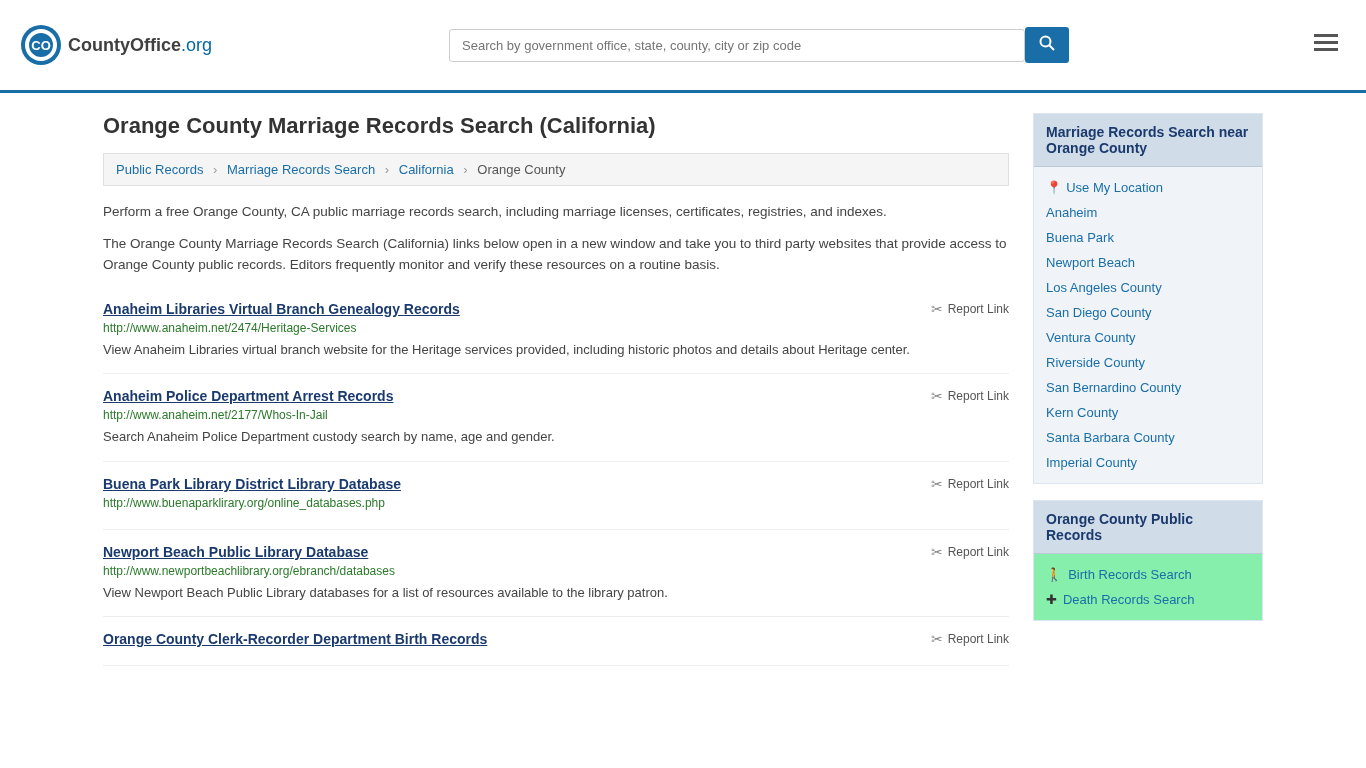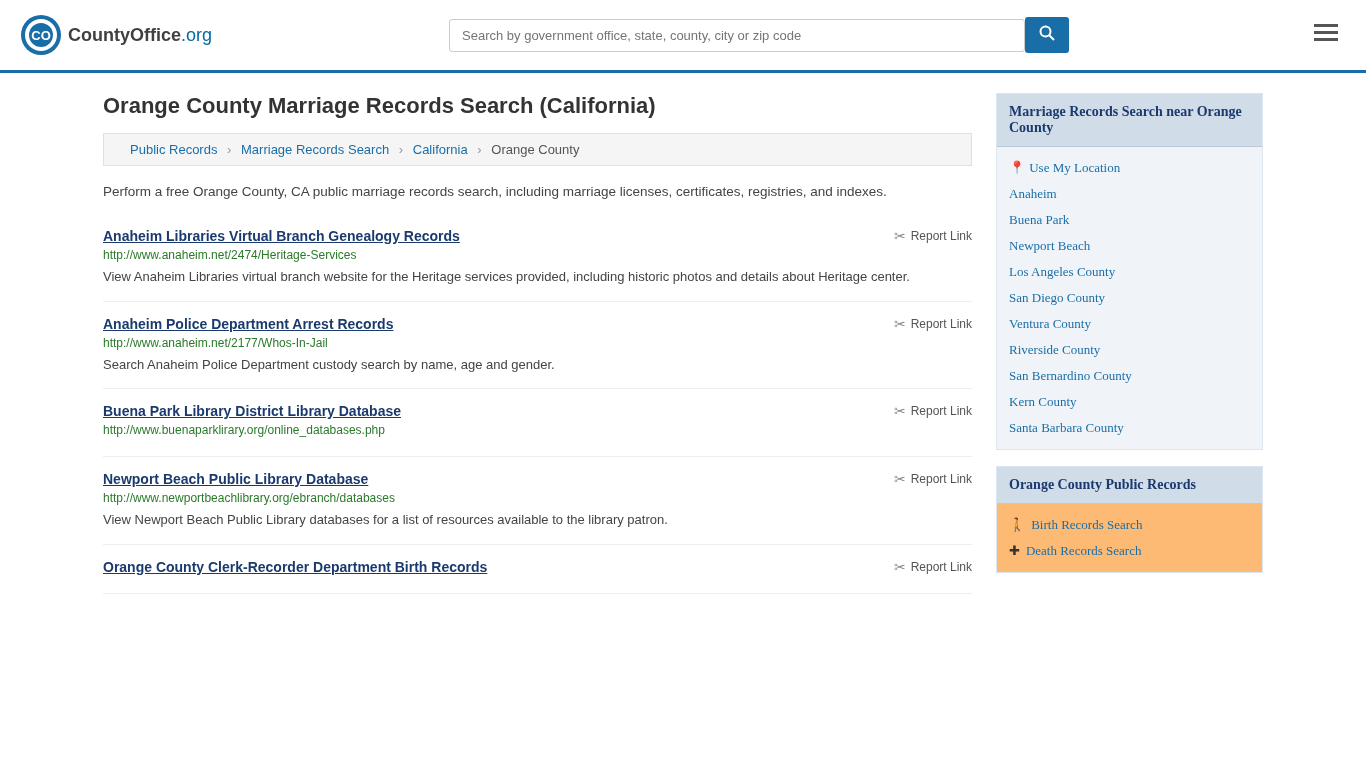--- a/index.html
+++ b/index.html
@@ -2,21 +2,21 @@
 <html><head>
   <meta charset="utf-8">
   <style>
     * { box-sizing: border-box; margin: 0; padding: 0; }
     body { font-family: Arial, sans-serif; font-size: 14px; color: #333; background: #fff; }
 
     
     #header {
       background: #fff;
       border-bottom: 3px solid #1a6ea8;
-      padding: 14px 20px;
+      padding: 24px 20px;
       display: flex;
       align-items: center;
       justify-content: space-between;
     }
     #logo-area {
       display: flex;
       align-items: center;
       gap: 6px;
     }
     #logo-icon {
@@ -61,37 +61,36 @@
       max-width: 1200px;
       margin: 0 auto;
       padding: 20px 20px;
       display: flex;
       gap: 24px;
     }
     #content-area {
       flex: 1;
     }
     #sidebar {
-      width: 267px;
+      width: 230px;
       flex-shrink: 0;
-      font-family: Liberation Serif, serif;
     }
 
     
     #page-title {
       font-size: 22px;
       font-weight: bold;
       color: #333;
       margin-bottom: 14px;
     }
 
     
     #breadcrumb {
       background: #f5f5f5;
-      padding: 8px 26px;
+      padding: 8px 12px;
       margin-bottom: 16px;
       font-size: 13px;
       color: #555;
       border: 1px solid #e0e0e0;
     }
     .breadcrumb-sep {
       margin: 0 6px;
       color: #999;
     }
     .breadcrumb-link {
@@ -180,21 +179,21 @@
       text-decoration: none;
       font-size: 13px;
       cursor: pointer;
     }
     .location-icon {
       color: #333;
       font-size: 13px;
     }
 
     #sidebar-public-records {
-      background: #fdba74;
+      background: #86efac;
       border: 1px solid #dce6f0;
     }
     .sidebar-record-item {
       padding: 5px 0;
       display: flex;
       align-items: center;
       gap: 6px;
       font-size: 13px;
     }
     .sidebar-record-item a {
@@ -253,20 +252,21 @@
       <a class="breadcrumb-link">Public Records</a>
       <span class="breadcrumb-sep">›</span>
       <a class="breadcrumb-link">Marriage Records Search</a>
       <span class="breadcrumb-sep">›</span>
       <a class="breadcrumb-link">California</a>
       <span class="breadcrumb-sep">›</span>
       <span>Orange County</span>
     </div>
 
     <p class="desc-para">Perform a free Orange County, CA public marriage records search, including marriage licenses, certificates, registries, and indexes.</p>
+    <p class="desc-para">The Orange County Marriage Records Search (California) links below open in a new window and take you to third party websites that provide access to Orange County public records. Editors frequently monitor and verify these resources on a routine basis.</p>
 
     <div class="record-entry">
       <div class="record-header">
         <a class="record-title">Anaheim Libraries Virtual Branch Genealogy Records</a>
         <div class="report-link">
           <span class="scissors-icon">✂</span>
           <span>Report Link</span>
         </div>
       </div>
       <div class="record-url">http://www.anaheim.net/2474/Heritage-Services</div>
@@ -350,20 +350,23 @@
           <a>Riverside County</a>
         </div>
         <div class="sidebar-link-item">
           <a>San Bernardino County</a>
         </div>
         <div class="sidebar-link-item">
           <a>Kern County</a>
         </div>
         <div class="sidebar-link-item">
           <a>Santa Barbara County</a>
+        </div>
+        <div class="sidebar-link-item">
+          <a>Imperial County</a>
         </div>
       </div>
     </div>
 
     <div id="sidebar-public-records">
       <div class="sidebar-section-title">Orange County Public Records</div>
       <div class="sidebar-links">
         <div class="sidebar-record-item">
           <span class="sidebar-icon-person">🚶</span>
           <a>Birth Records Search</a>

